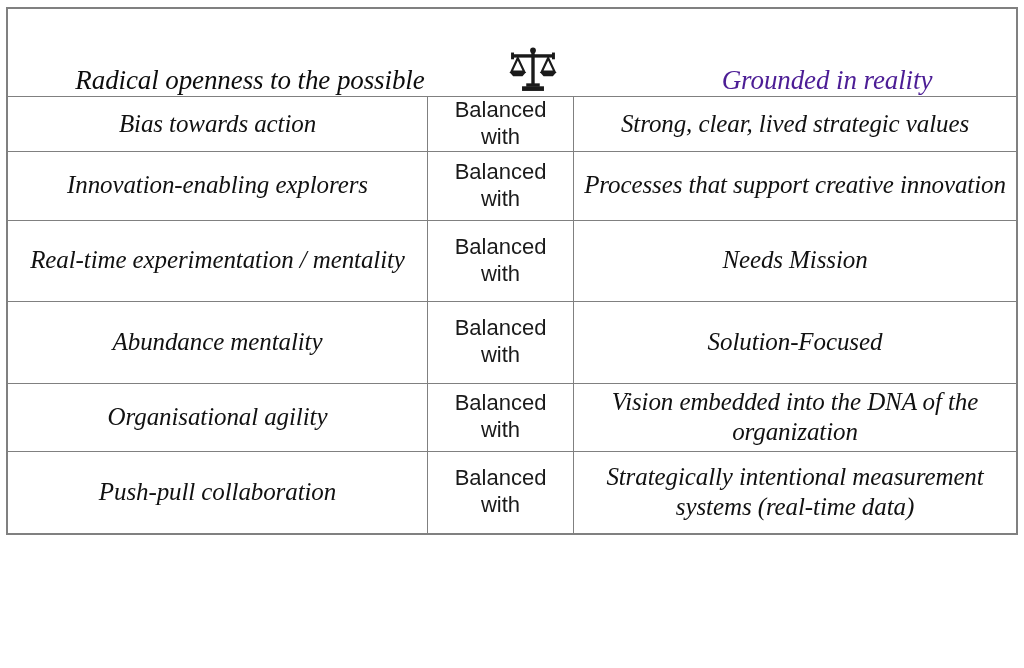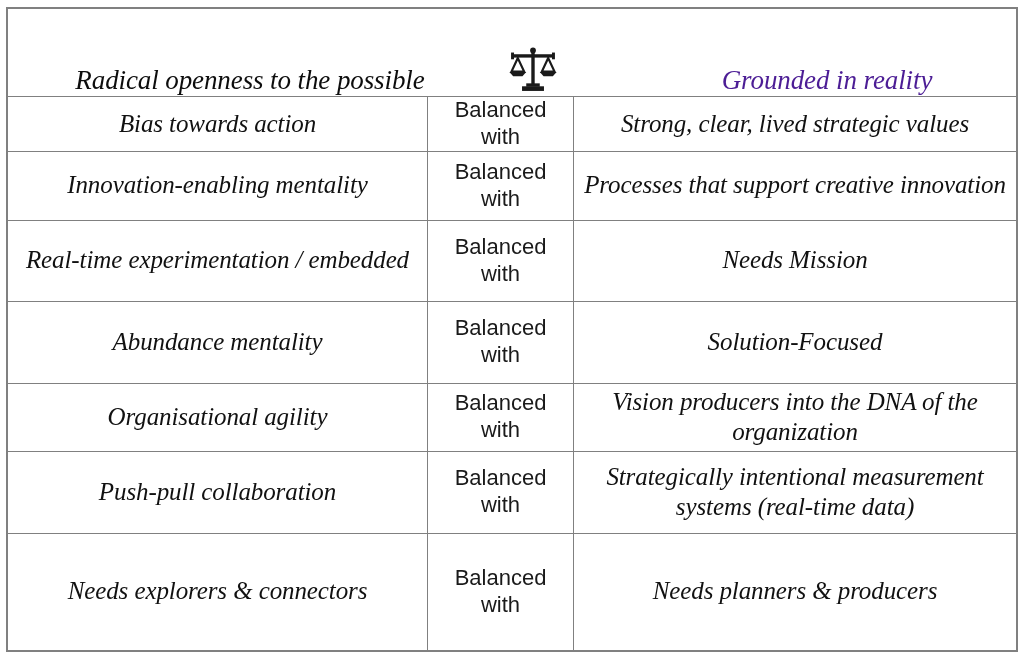--- a/index.html
+++ b/index.html
@@ -166,30 +166,30 @@
       <tr class="r0">
         <td class="cell-left">Bias towards action</td>
         <td class="cell-mid">
           <span class="mid-line">Balanced</span>
           <span class="mid-line">with</span>
         </td>
         <td class="cell-right">Strong, clear, lived strategic values</td>
       </tr>
 
       <tr class="r1">
-        <td class="cell-left">Innovation-enabling mentality</td>
+        <td class="cell-left">Innovation-enabling explorers</td>
         <td class="cell-mid">
           <span class="mid-line">Balanced</span>
           <span class="mid-line">with</span>
         </td>
         <td class="cell-right">Processes that support creative innovation</td>
       </tr>
 
       <tr class="r2">
-        <td class="cell-left">Real-time experimentation / embedded</td>
+        <td class="cell-left">Real-time experimentation / mentality</td>
         <td class="cell-mid">
           <span class="mid-line">Balanced</span>
           <span class="mid-line">with</span>
         </td>
         <td class="cell-right">Needs Mission</td>
       </tr>
 
       <tr class="r3">
         <td class="cell-left">Abundance mentality</td>
         <td class="cell-mid">
@@ -198,37 +198,29 @@
         </td>
         <td class="cell-right">Solution-Focused</td>
       </tr>
 
       <tr class="r4">
         <td class="cell-left">Organisational agility</td>
         <td class="cell-mid">
           <span class="mid-line">Balanced</span>
           <span class="mid-line">with</span>
         </td>
-        <td class="cell-right">Vision producers into the DNA of the organization</td>
+        <td class="cell-right">Vision embedded into the DNA of the organization</td>
       </tr>
 
       <tr class="r5">
         <td class="cell-left">Push-pull collaboration</td>
         <td class="cell-mid">
           <span class="mid-line">Balanced</span>
           <span class="mid-line">with</span>
         </td>
         <td class="cell-right">Strategically intentional measurement systems (real-time data)</td>
       </tr>
 
-      <tr class="r6">
-        <td class="cell-left">Needs explorers &amp; connectors</td>
-        <td class="cell-mid">
-          <span class="mid-line">Balanced</span>
-          <span class="mid-line">with</span>
-        </td>
-        <td class="cell-right">Needs planners &amp; producers</td>
-      </tr>
 
     </tbody>
   </table>
 
 </div>
 
 </body></html>

